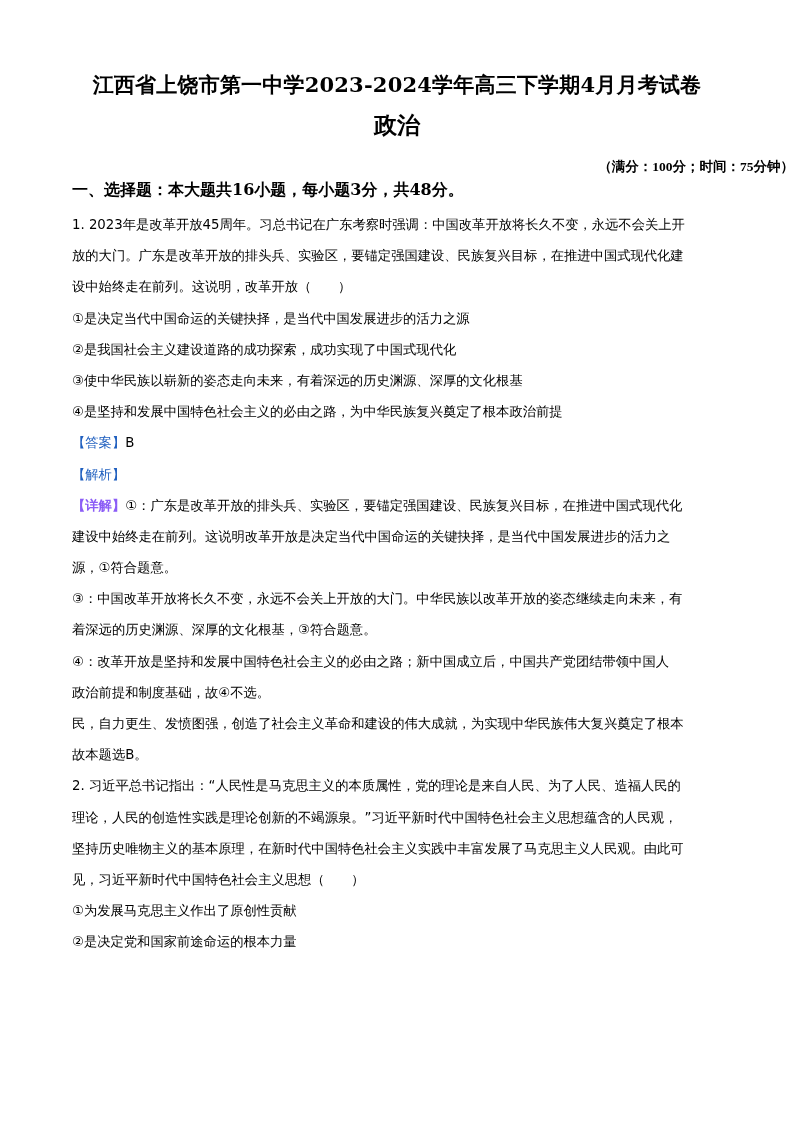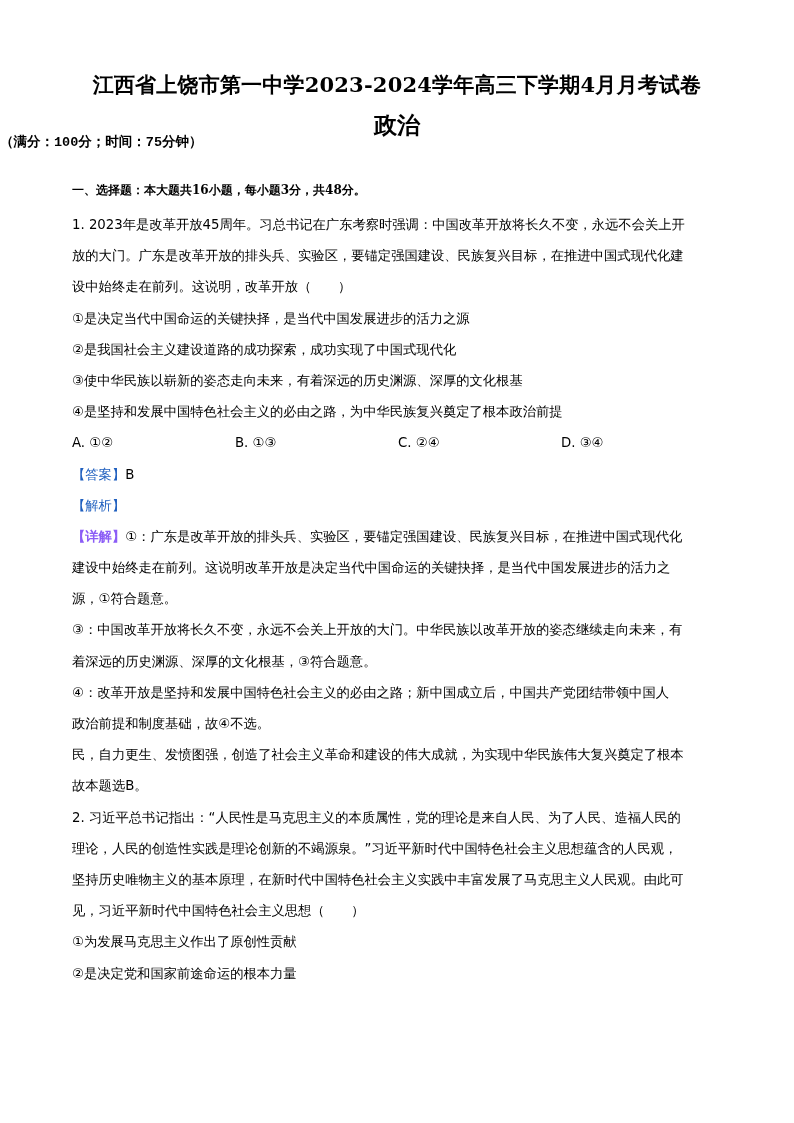--- a/index.html
+++ b/index.html
@@ -13,28 +13,28 @@
     position: absolute; left: 0; width: 794px; top: 72px;
     text-align: center; font-family: "DejaVu Serif", "Liberation Serif", serif;
     font-weight: bold; font-size: 21px; letter-spacing: 0.2px; line-height: 26px;
   }
   .subject {
     position: absolute; left: 0; width: 794px; top: 112px;
     text-align: center; font-family: "DejaVu Serif", "Liberation Serif", serif;
     font-weight: bold; font-size: 23px; line-height: 26px;
   }
   .meta {
-    position: absolute; left: 0; width: 794px; top: 134px;
-    text-align: left; font-family: Liberation Mono, monospace;
+    position: absolute; left: 0; width: 794px; top: 158px;
+    text-align: right; font-family: Liberation Serif, serif;
     font-weight: bold; font-size: 13.5px; line-height: 18px;
   }
   .section {
     position: absolute; left: 72px; top: 181px;
     font-family: "DejaVu Serif", "Liberation Serif", serif;
-    font-weight: bold; font-size: 12px; line-height: 18px;
+    font-weight: bold; font-size: 16px; line-height: 18px;
   }
   .body {
     position: absolute; left: 72px; top: 209px; width: 652px;
     font-size: 13.3px; line-height: 31.2px;
   }
   .line { white-space: nowrap; height: 31.2px; overflow: visible; }
   .tag { color: #1f5fbf; font-family: Liberation Mono, monospace; }
   .tag-black { color: #8b5cf6; font-weight: bold; }
   .options { display: flex; }
   .opt { width: 163px; }
@@ -51,26 +51,20 @@
   <div class="body">
 
     <div>
       <div class="line">1. 2023年是改革开放45周年。习总书记在广东考察时强调：中国改革开放将长久不变，永远不会关上开</div>
       <div class="line">放的大门。广东是改革开放的排头兵、实验区，要锚定强国建设、民族复兴目标，在推进中国式现代化建</div>
       <div class="line">设中始终走在前列。这说明，改革开放（　　）</div>
       <div class="line">①是决定当代中国命运的关键抉择，是当代中国发展进步的活力之源</div>
       <div class="line">②是我国社会主义建设道路的成功探索，成功实现了中国式现代化</div>
       <div class="line">③使中华民族以崭新的姿态走向未来，有着深远的历史渊源、深厚的文化根基</div>
       <div class="line">④是坚持和发展中国特色社会主义的必由之路，为中华民族复兴奠定了根本政治前提</div>
-      <div class="line options">
-        <span class="opt">A. ①②</span>
-        <span class="opt">B. ①③</span>
-        <span class="opt">C. ②④</span>
-        <span class="opt">D. ③④</span>
-      </div>
       <div class="line">
         <span class="tag">【答案】</span><span>B</span>
       </div>
       <div class="line">
         <span class="tag">【解析】</span>
       </div>
       <div class="line">
         <span class="tag-black">【详解】</span><span>①：广东是改革开放的排头兵、实验区，要锚定强国建设、民族复兴目标，在推进中国式现代化</span>
       </div>
       <div class="line">建设中始终走在前列。这说明改革开放是决定当代中国命运的关键抉择，是当代中国发展进步的活力之</div>

